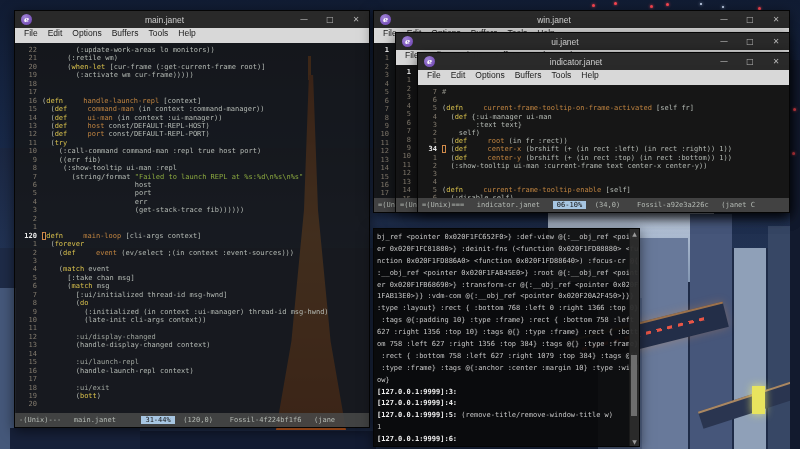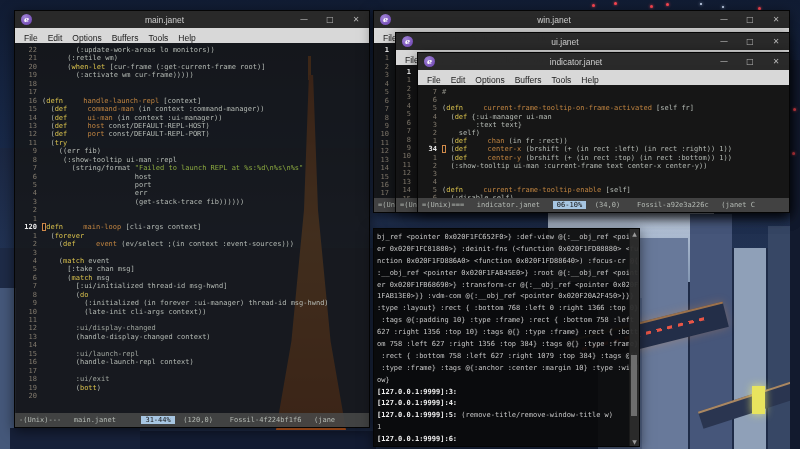--- a/index.html
+++ b/index.html
@@ -45,21 +45,21 @@
   #w-ui  {left:395px;top:32px;width:395px;height:181px;z-index:13;background:rgba(21,21,21,.88);}
   #w-ind {left:417px;top:52px;width:373px;height:161px;z-index:14;background:rgba(23,23,23,.92);}
   #w-repl{left:373px;top:228px;width:267px;height:219px;z-index:15;background:rgba(10,10,10,.94);}
 
   .titlebar{height:17px;flex:0 0 17px;background:rgba(42,42,42,.97);display:flex;align-items:center;}
   .appicon{width:11px;height:11px;border-radius:50%;margin-left:6px;flex:0 0 11px;
     background:radial-gradient(circle at 35% 30%,#a083d6,#6a3fae);color:#fff;
     font:italic bold 8px/11px "DejaVu Serif",serif;text-align:center;}
   .ttl{margin-left:6px;font-size:8.5px;color:#cfcfcf;flex:1 1 auto;white-space:nowrap;overflow:hidden;text-align:center;}
   .ctrl{width:26px;text-align:center;color:#b5b5b5;font-size:8px;line-height:17px;font-family:"DejaVu Sans",sans-serif;}
-  .menubar{height:15px;flex:0 0 15px;background:#d8d8d8;display:flex;align-items:flex-end;padding-left:4px;}
+  .menubar{height:15px;flex:0 0 15px;background:#d8d8d8;display:flex;align-items:flex-start;padding-left:4px;}
   .mi{padding:0 5px;font-size:8.5px;color:#1a1a1a;white-space:nowrap;}
 
   .code{flex:1 1 auto;overflow:hidden;padding:3px 0 13px 2px;
     font-family:"DejaVu Sans Mono",monospace;font-size:7px;}
   .row{white-space:pre;height:8.45px;line-height:8.45px;}
   #w-ind .row{height:8.2px;line-height:8.2px;}
   .ln{display:inline-block;width:20px;text-align:right;padding-right:5px;color:#837b6e;}
   #w-win .ln,#w-ui .ln{width:13px;}
   #w-ind .ln{width:17px;}
   .ln.abs{color:#ececec;font-weight:bold;}
@@ -211,21 +211,21 @@
         <span class="mi">Tools</span>
         <span class="mi">Help</span>
       </div>
     <div class="code">
         <div class="row"><span class="ln">7</span><span><span class="tk-c">#</span></span></div>
         <div class="row"><span class="ln">6</span><span></span></div>
         <div class="row"><span class="ln">5</span><span><span class="tk-w">(</span><span class="tk-k">defn</span><span class="tk-w"> </span><span class="tk-f">current-frame-tooltip-on-frame-activated</span><span class="tk-w"> [self fr]</span></span></div>
         <div class="row"><span class="ln">4</span><span><span class="tk-w">  (</span><span class="tk-k">def</span><span class="tk-w"> {:ui-manager ui-man</span></span></div>
         <div class="row"><span class="ln">3</span><span><span class="tk-w">        :text text}</span></span></div>
         <div class="row"><span class="ln">2</span><span><span class="tk-w">    self)</span></span></div>
-        <div class="row"><span class="ln">1</span><span><span class="tk-w">  (</span><span class="tk-k">def</span><span class="tk-w"> </span><span class="tk-f">chan</span><span class="tk-w"> (in fr :rect))</span></span></div>
+        <div class="row"><span class="ln">1</span><span><span class="tk-w">  (</span><span class="tk-k">def</span><span class="tk-w"> </span><span class="tk-f">root</span><span class="tk-w"> (in fr :rect))</span></span></div>
         <div class="row"><span class="ln abs">34</span><span><span class="tk-cur"> </span><span class="tk-w"> (</span><span class="tk-k">def</span><span class="tk-w"> </span><span class="tk-f">center-x</span><span class="tk-w"> (brshift (+ (in rect :left) (in rect :right)) 1))</span></span></div>
         <div class="row"><span class="ln">1</span><span><span class="tk-w">  (</span><span class="tk-k">def</span><span class="tk-w"> </span><span class="tk-f">center-y</span><span class="tk-w"> (brshift (+ (in rect :top) (in rect :bottom)) 1))</span></span></div>
         <div class="row"><span class="ln">2</span><span><span class="tk-w">  (:show-tooltip ui-man :current-frame text center-x center-y))</span></span></div>
         <div class="row"><span class="ln">3</span><span></span></div>
         <div class="row"><span class="ln">4</span><span></span></div>
         <div class="row"><span class="ln">5</span><span><span class="tk-w">(</span><span class="tk-k">defn</span><span class="tk-w"> </span><span class="tk-f">current-frame-tooltip-enable</span><span class="tk-w"> [self]</span></span></div>
         <div class="row"><span class="ln">6</span><span><span class="tk-w">  (:disable self)</span></span></div>
       </div>
     <div class="status"><span class="tk-w">=(Unix)===   indicator.janet   </span><span class="tk-hl"> 06-10% </span><span class="tk-w">  (34,0)    Fossil-a92e3a226c   (janet C</span></div>
   </div>
@@ -252,39 +252,40 @@
         <div class="row"><span class="ln">20</span><span><span class="tk-w">      (</span><span class="tk-k">when-let</span><span class="tk-w"> [cur-frame (:get-current-frame root)]</span></span></div>
         <div class="row"><span class="ln">19</span><span><span class="tk-w">        (:activate wm cur-frame)))))</span></span></div>
         <div class="row"><span class="ln">18</span><span></span></div>
         <div class="row"><span class="ln">17</span><span></span></div>
         <div class="row"><span class="ln">16</span><span><span class="tk-w">(</span><span class="tk-k">defn</span><span class="tk-w"> </span><span class="tk-f">handle-launch-repl</span><span class="tk-w"> [context]</span></span></div>
         <div class="row"><span class="ln">15</span><span><span class="tk-w">  (</span><span class="tk-k">def</span><span class="tk-w"> </span><span class="tk-f">command-man</span><span class="tk-w"> (in context :command-manager))</span></span></div>
         <div class="row"><span class="ln">14</span><span><span class="tk-w">  (</span><span class="tk-k">def</span><span class="tk-w"> </span><span class="tk-f">ui-man</span><span class="tk-w"> (in context :ui-manager))</span></span></div>
         <div class="row"><span class="ln">13</span><span><span class="tk-w">  (</span><span class="tk-k">def</span><span class="tk-w"> </span><span class="tk-f">host</span><span class="tk-w"> const/DEFAULT-REPL-HOST)</span></span></div>
         <div class="row"><span class="ln">12</span><span><span class="tk-w">  (</span><span class="tk-k">def</span><span class="tk-w"> </span><span class="tk-f">port</span><span class="tk-w"> const/DEFAULT-REPL-PORT)</span></span></div>
         <div class="row"><span class="ln">11</span><span><span class="tk-w">  (</span><span class="tk-k">try</span></span></div>
+        <div class="row"><span class="ln">10</span><span><span class="tk-w">    (:call-command command-man :repl true host port)</span></span></div>
         <div class="row"><span class="ln">9</span><span><span class="tk-w">    ((err fib)</span></span></div>
         <div class="row"><span class="ln">8</span><span><span class="tk-w">     (:show-tooltip ui-man :repl</span></span></div>
         <div class="row"><span class="ln">7</span><span><span class="tk-w">       (string/format </span><span class="tk-s">"Failed to launch REPL at %s:%d\n%s\n%s"</span></span></div>
         <div class="row"><span class="ln">6</span><span><span class="tk-w">                      host</span></span></div>
         <div class="row"><span class="ln">5</span><span><span class="tk-w">                      port</span></span></div>
         <div class="row"><span class="ln">4</span><span><span class="tk-w">                      err</span></span></div>
         <div class="row"><span class="ln">3</span><span><span class="tk-w">                      (get-stack-trace fib))))))</span></span></div>
         <div class="row"><span class="ln">2</span><span></span></div>
         <div class="row"><span class="ln">1</span><span></span></div>
         <div class="row"><span class="ln abs">120</span><span><span class="tk-cur">(</span><span class="tk-k">defn</span><span class="tk-w"> </span><span class="tk-f">main-loop</span><span class="tk-w"> [cli-args context]</span></span></div>
         <div class="row"><span class="ln">1</span><span><span class="tk-w">  (</span><span class="tk-k">forever</span></span></div>
         <div class="row"><span class="ln">2</span><span><span class="tk-w">    (</span><span class="tk-k">def</span><span class="tk-w"> </span><span class="tk-f">event</span><span class="tk-w"> (ev/select ;(in context :event-sources)))</span></span></div>
         <div class="row"><span class="ln">3</span><span></span></div>
         <div class="row"><span class="ln">4</span><span><span class="tk-w">    (</span><span class="tk-k">match</span><span class="tk-w"> event</span></span></div>
         <div class="row"><span class="ln">5</span><span><span class="tk-w">      [:take chan msg]</span></span></div>
         <div class="row"><span class="ln">6</span><span><span class="tk-w">      (</span><span class="tk-k">match</span><span class="tk-w"> msg</span></span></div>
         <div class="row"><span class="ln">7</span><span><span class="tk-w">        [:ui/initialized thread-id msg-hwnd]</span></span></div>
         <div class="row"><span class="ln">8</span><span><span class="tk-w">        (</span><span class="tk-k">do</span></span></div>
-        <div class="row"><span class="ln">9</span><span><span class="tk-w">          (:initialized (in forever :ui-manager) thread-id msg-hwnd)</span></span></div>
+        <div class="row"><span class="ln">9</span><span><span class="tk-w">          (:initialized (in context :ui-manager) thread-id msg-hwnd)</span></span></div>
         <div class="row"><span class="ln">10</span><span><span class="tk-w">          (late-init cli-args context))</span></span></div>
         <div class="row"><span class="ln">11</span><span></span></div>
         <div class="row"><span class="ln">12</span><span><span class="tk-q">        :ui/display-changed</span></span></div>
         <div class="row"><span class="ln">13</span><span><span class="tk-w">        (handle-display-changed context)</span></span></div>
         <div class="row"><span class="ln">14</span><span></span></div>
         <div class="row"><span class="ln">15</span><span><span class="tk-q">        :ui/launch-repl</span></span></div>
         <div class="row"><span class="ln">16</span><span><span class="tk-w">        (handle-launch-repl context)</span></span></div>
         <div class="row"><span class="ln">17</span><span></span></div>
         <div class="row"><span class="ln">18</span><span><span class="tk-q">        :ui/exit</span></span></div>
         <div class="row"><span class="ln">19</span><span><span class="tk-w">        (</span><span class="tk-k">bott</span><span class="tk-w">)</span></span></div>

